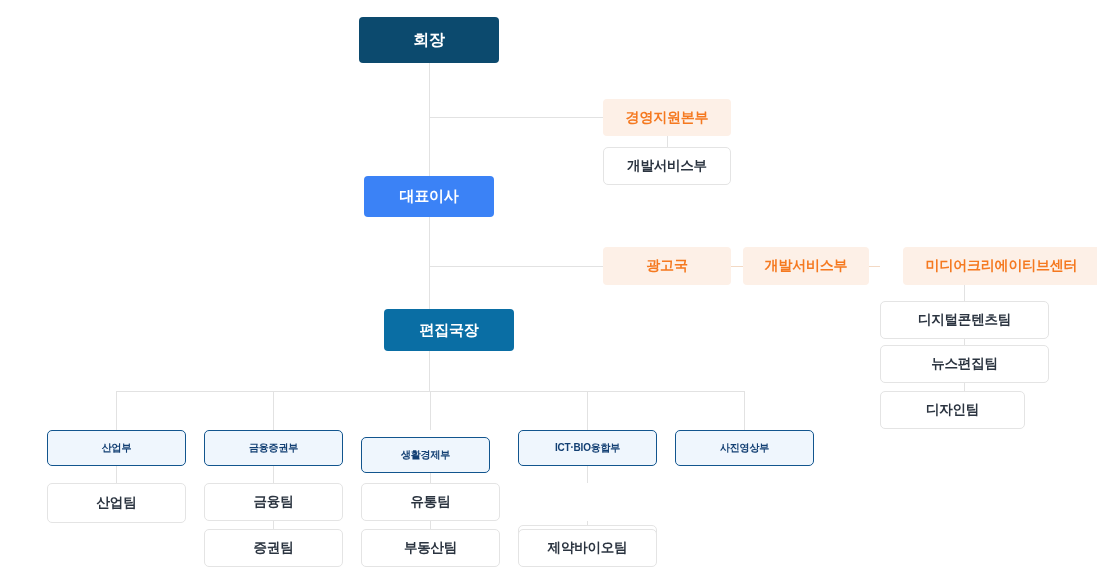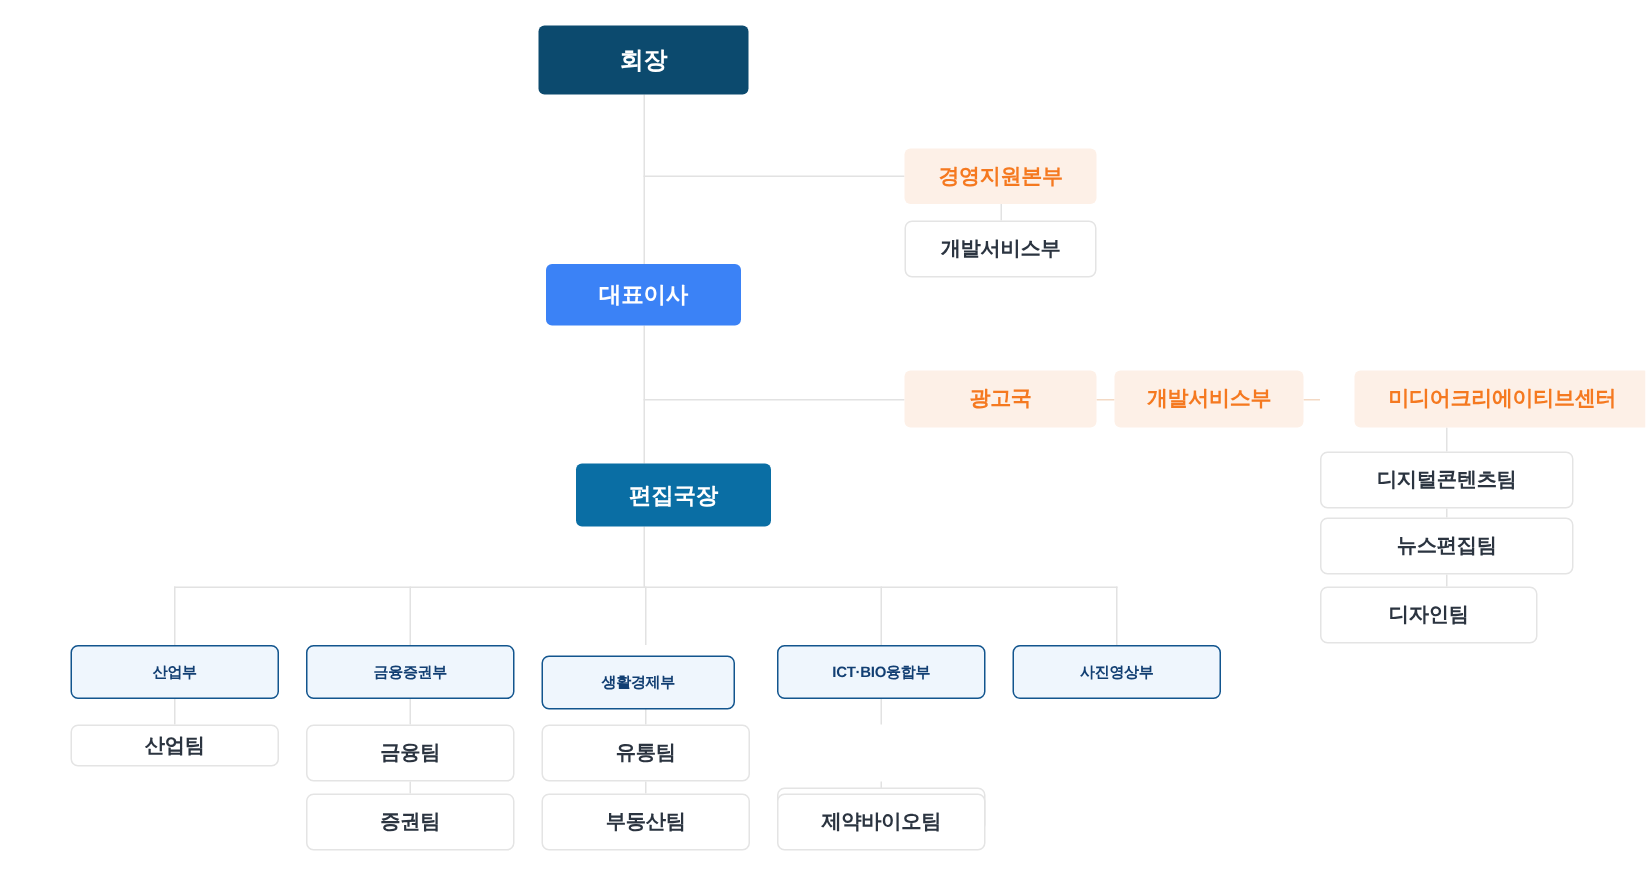--- a/index.html
+++ b/index.html
@@ -150,21 +150,21 @@
   <div class="node n-div" style="left:603px; top:247px; width:128px; height:38px;">광고국</div>
 
   <div class="node n-div" style="left:743px; top:247px; width:126px; height:38px;">개발서비스부</div>
 
   <div class="node n-div" style="left:903px; top:247px; width:197px; height:38px;">미디어크리에이티브센터</div>
   <div class="node n-team" style="left:880px; top:301px; width:169px; height:38px;">디지털콘텐츠팀</div>
   <div class="node n-team" style="left:880px; top:345px; width:169px; height:38px;">뉴스편집팀</div>
   <div class="node n-team" style="left:880px; top:391px; width:145px; height:38px;">디자인팀</div>
 
   <div class="node n-dept" style="left:47px; top:430px; width:139px; height:36px;">산업부</div>
-  <div class="node n-team" style="left:47px; top:483px; width:139px; height:28px;">산업팀</div>
+  <div class="node n-team" style="left:47px; top:483px; width:139px; height:40px;">산업팀</div>
 
   <div class="node n-dept" style="left:204px; top:430px; width:139px; height:36px;">금융증권부</div>
   <div class="node n-team" style="left:204px; top:483px; width:139px; height:38px;">금융팀</div>
   <div class="node n-team" style="left:204px; top:529px; width:139px; height:38px;">증권팀</div>
 
   <div class="node n-dept" style="left:361px; top:425px; width:129px; height:36px;margin-top:12px;">생활경제부</div>
   <div class="node n-team" style="left:361px; top:483px; width:139px; height:38px;">유통팀</div>
   <div class="node n-team" style="left:361px; top:529px; width:139px; height:38px;">부동산팀</div>
 
   <div class="node n-dept" style="left:518px; top:430px; width:139px; height:36px;">ICT·BIO융합부</div>

